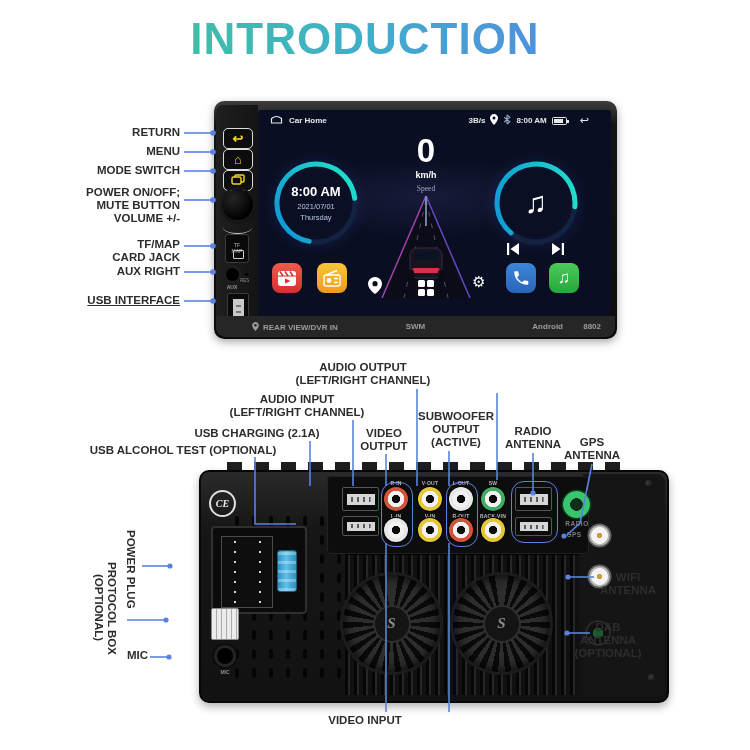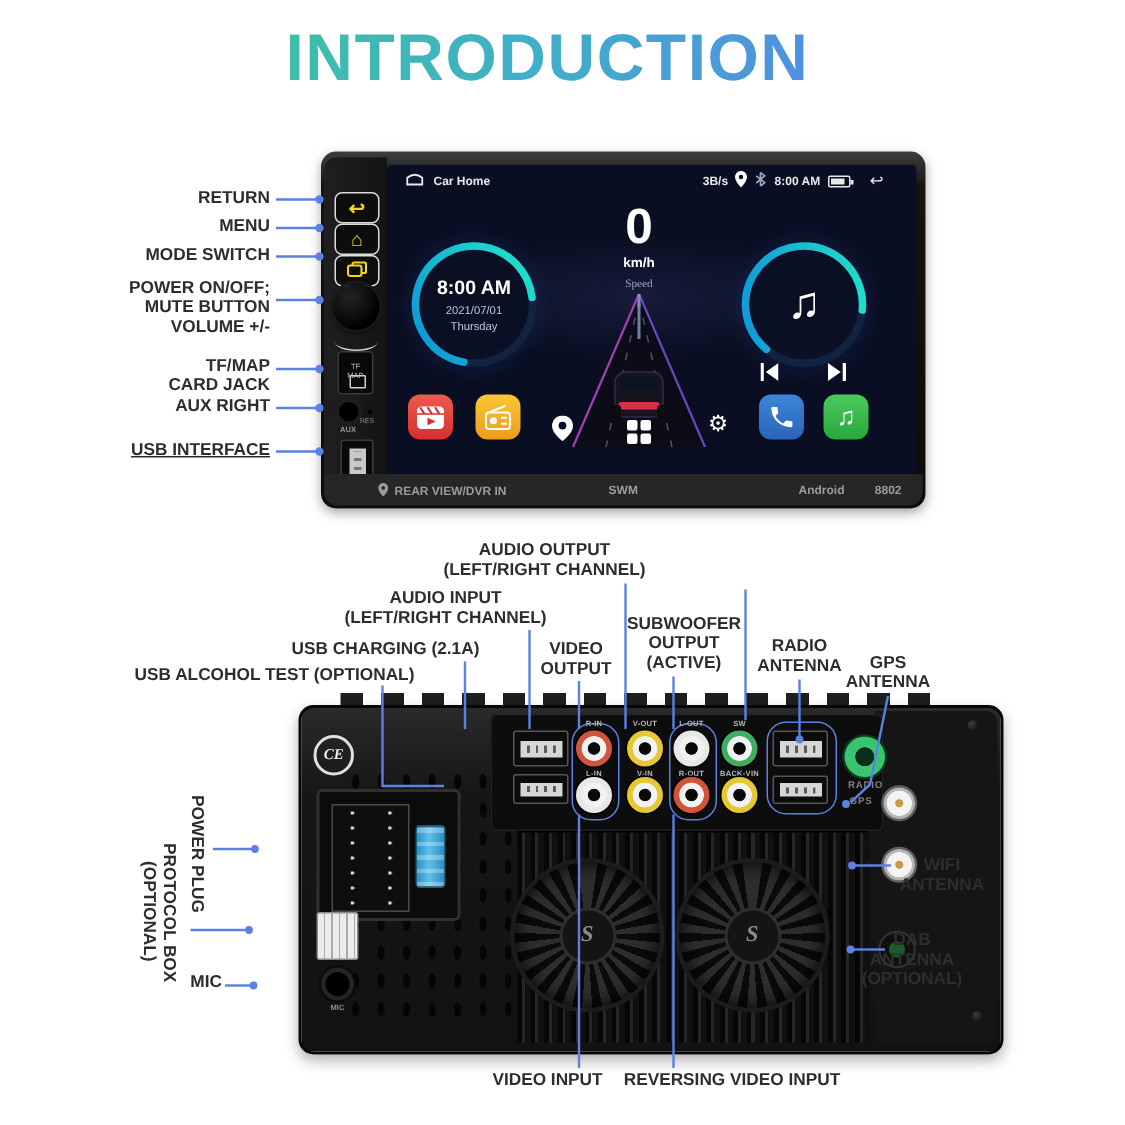--- a/index.html
+++ b/index.html
@@ -397,21 +397,20 @@
   <div class="co" style="left:578px;top:571px;width:100px;">WIFI
 ANTENNA</div>
   <div class="co" style="left:558px;top:621px;width:100px;">DAB
 ANTENNA
 (OPTIONAL)</div>
   <div class="co vert" style="left:124px;top:524px;height:90px;">POWER PLUG</div>
   <div class="co vert" style="left:92px;top:552px;height:112px;">PROTOCOL BOX
 (OPTIONAL)</div>
   <div class="co r" style="left:88px;top:649px;width:60px;">MIC</div>
   <div class="co" style="left:315px;top:714px;width:100px;">VIDEO INPUT</div>
-  <div class="co" style="left:388px;top:714px;width:200px;">REVERSING VIDEO INPUT</div>
 
   <svg class="leaders" width="750" height="750">
     <g stroke="#5b82e0" stroke-width="1.6" fill="none">
       <line x1="184" y1="133" x2="213" y2="133"></line>
       <line x1="184" y1="152" x2="213" y2="152"></line>
       <line x1="184" y1="171" x2="213" y2="171"></line>
       <line x1="184" y1="200" x2="213" y2="200"></line>
       <line x1="184" y1="246" x2="213" y2="246"></line>
       <line x1="184" y1="272" x2="213" y2="272"></line>
       <line x1="184" y1="301" x2="213" y2="301"></line>

